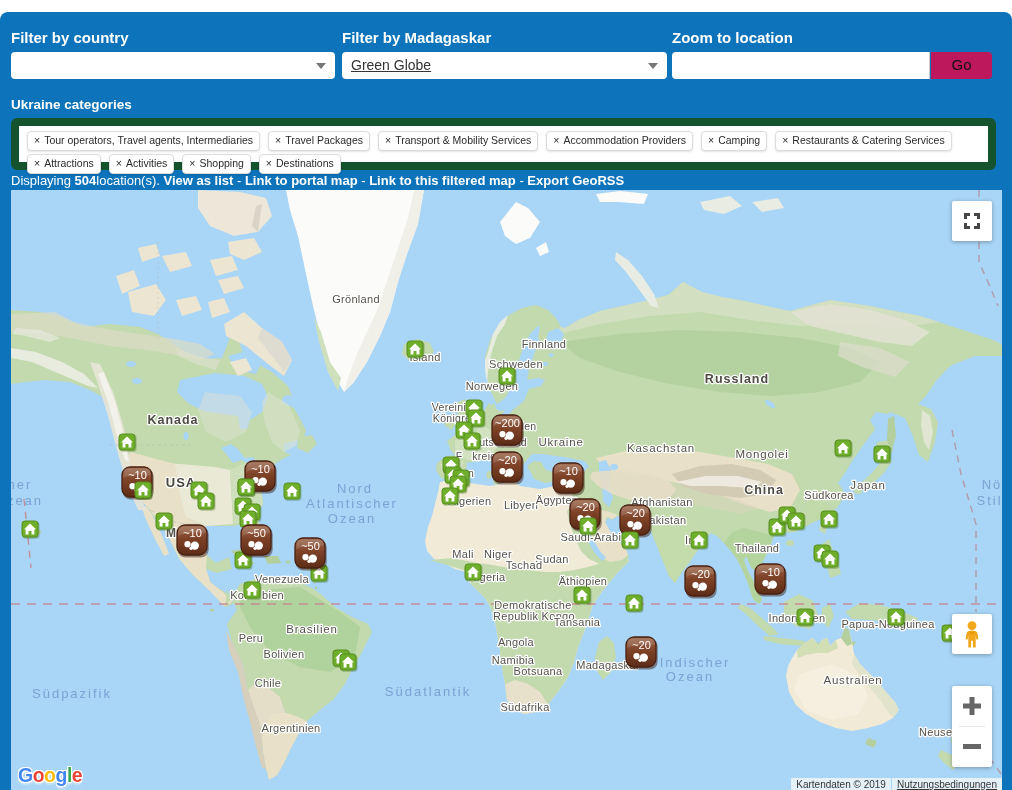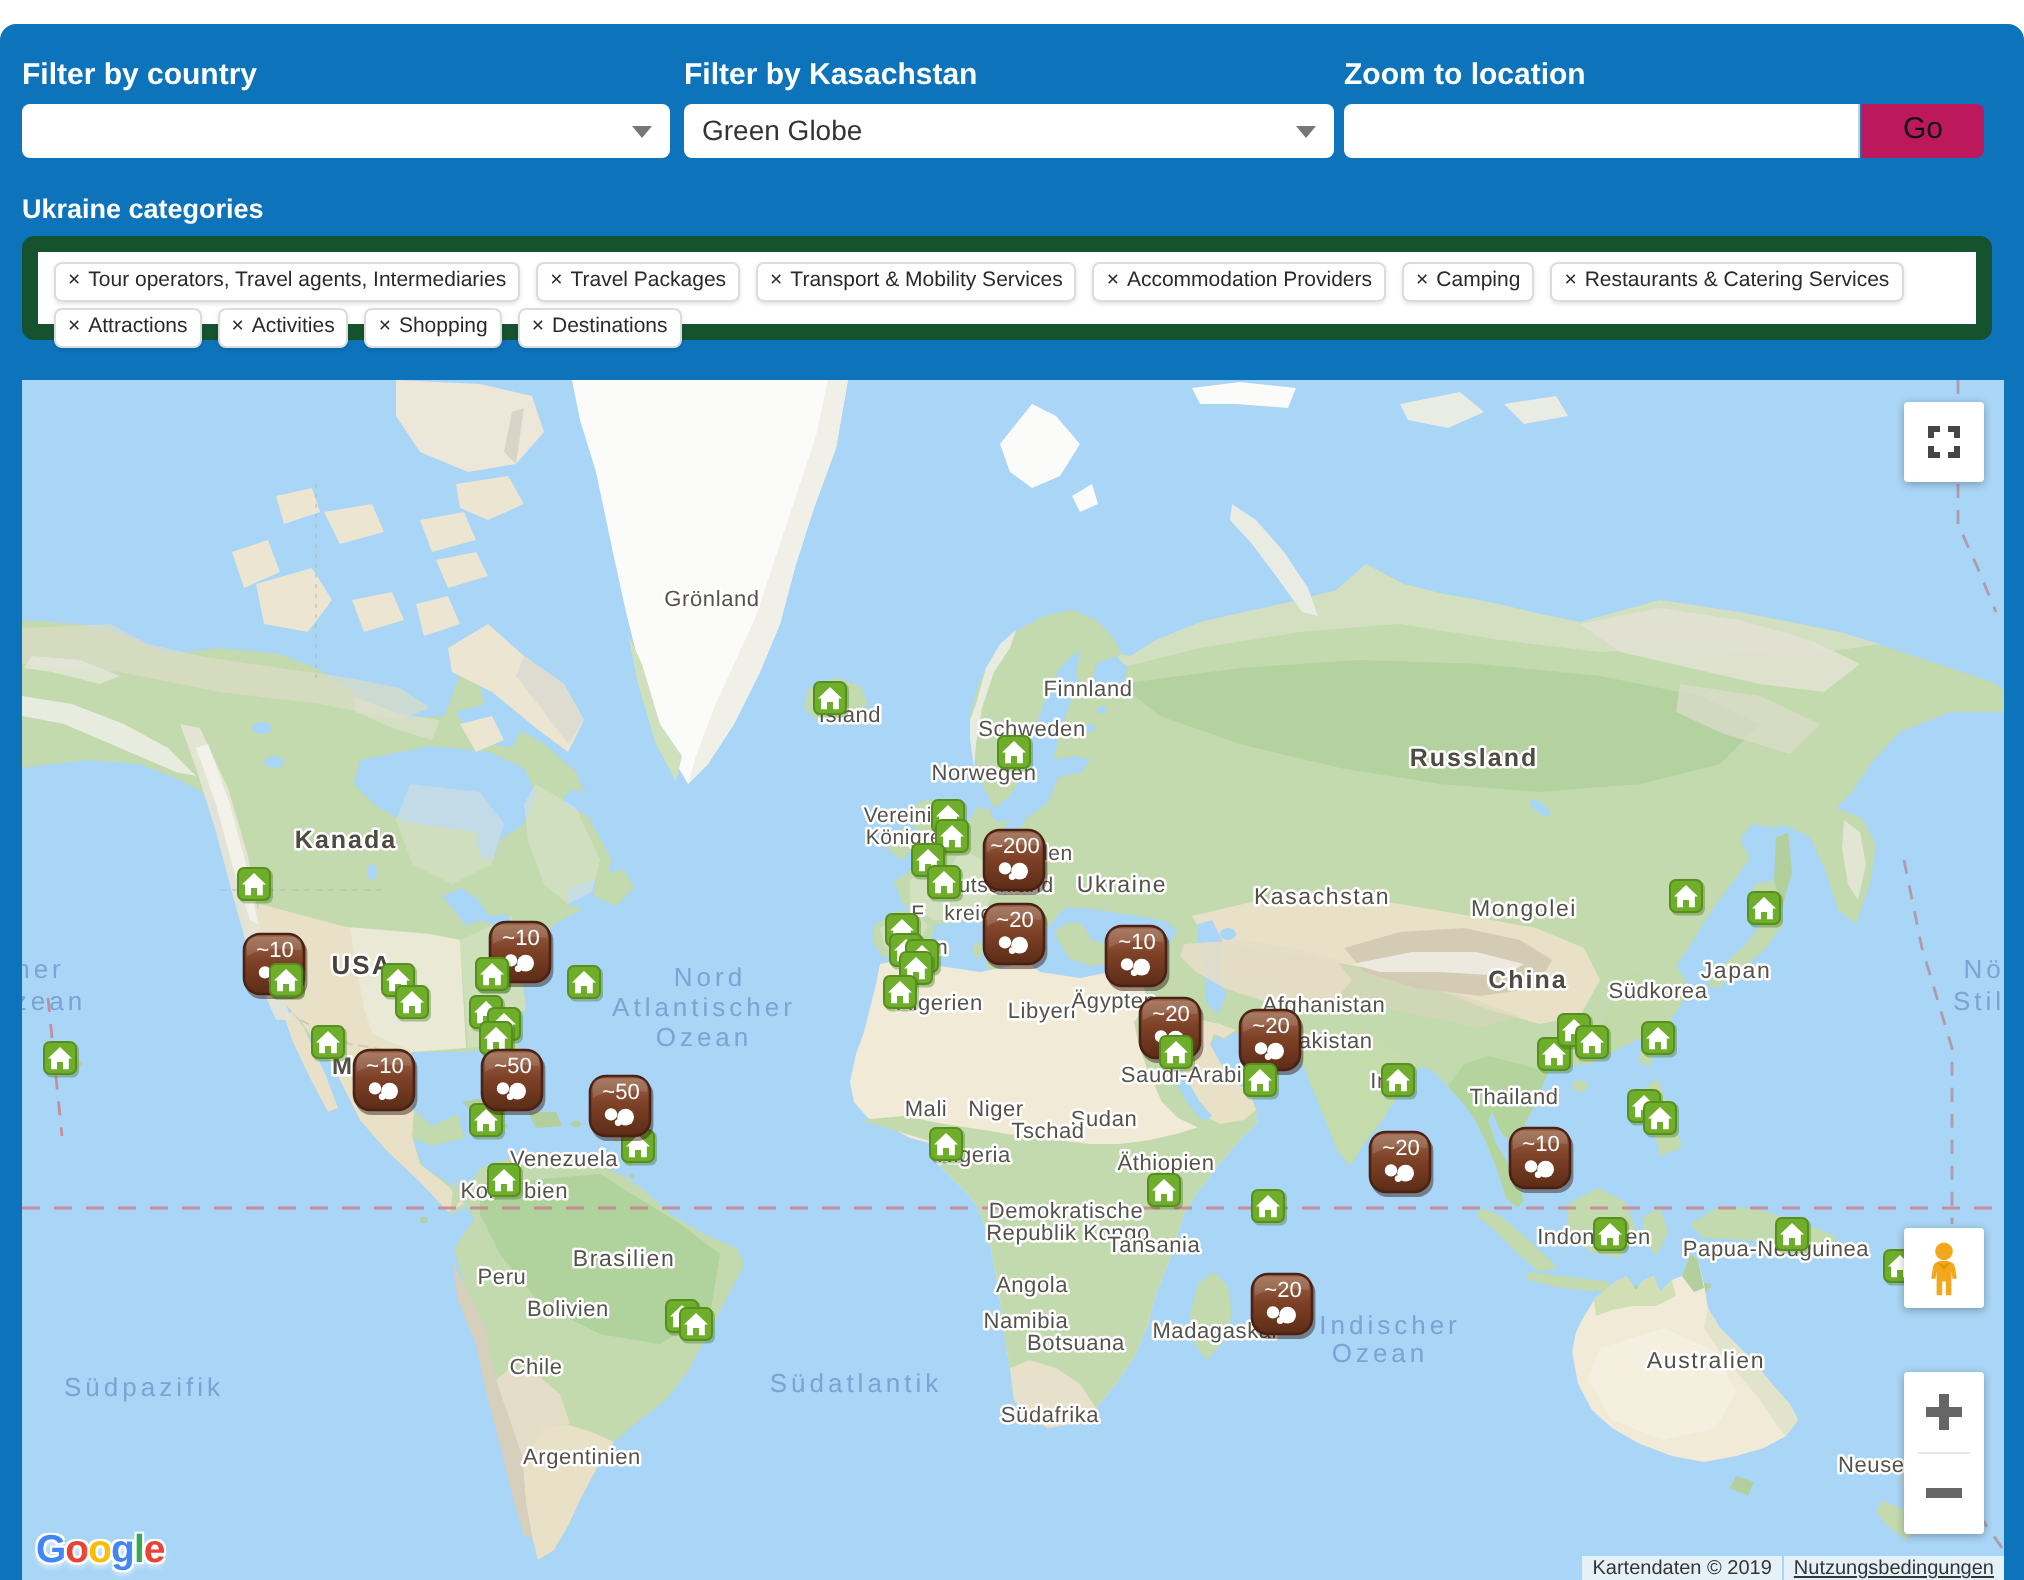--- a/index.html
+++ b/index.html
@@ -26,33 +26,34 @@
 #zoomctl .zline { position:absolute; left:7px; top:40px; width:26px; height:1px; background:#e6e6e6; }
 #attrib { position:absolute; right:0px; bottom:0px; height:13px; font-size:10px; color:#343434; }
 #attrib span { background:rgba(250,250,250,0.75); padding:1px 5px 1px 5px; display:inline-block; height:13px; line-height:12px; }
 #glogo { position:absolute; left:7px; bottom:4px; font-size:19.5px; font-weight:bold; letter-spacing:-0.5px;
   text-shadow:-1px -1px 0 #fff, 1px -1px 0 #fff, -1px 1px 0 #fff, 1px 1px 0 #fff, 0 2px 3px rgba(255,255,255,0.9); }
 </style>
 </head>
 <body>
 <div id="panel">
   <div class="lbl" style="left:11px; top:17px;">Filter by country</div>
-  <div class="lbl" style="left:342px; top:17px;">Filter by Kasachstan</div>
+  <div class="lbl" style="left:342px; top:17px;">Filter by Madagaskar</div>
   <div class="lbl" style="left:672px; top:17px;">Zoom to location</div>
   <div class="sel" style="left:11px; width:324px;">
       <span class="caret"></span>
     </div>
-  <div class="sel" style="left:342px; width:325px;">Green Globe<span class="caret"></span></div>
+  <div class="sel" style="left:342px; width:325px;text-decoration:underline;">Green Globe<span class="caret"></span></div>
   <div id="zinput"></div>
   <div id="gobtn">Go</div>
   <div class="lbl" style="left:11px; top:85px; font-size:13.5px;">Ukraine categories</div>
   <div id="catbox">
     <span class="chip"><b>×</b>Tour operators, Travel agents, Intermediaries</span><span class="chip"><b>×</b>Travel Packages</span><span class="chip"><b>×</b>Transport &amp; Mobility Services</span><span class="chip"><b>×</b>Accommodation Providers</span><span class="chip"><b>×</b>Camping</span><span class="chip"><b>×</b>Restaurants &amp; Catering Services</span><br>
     <span class="chip"><b>×</b>Attractions</span><span class="chip"><b>×</b>Activities</span><span class="chip"><b>×</b>Shopping</span><span class="chip"><b>×</b>Destinations</span>
   </div>
+  <div id="displine">Displaying <b>504</b>location(s). <a>View as list</a> - <a>Link to portal map</a> - <a>Link to this filtered map</a> - <a>Export GeoRSS</a></div>
   <div id="map">
     <svg width="991" height="601" viewBox="11 178 991 601" style="position:absolute;left:0;top:0;">
 <defs>
 <linearGradient id="cg" x1="0" y1="0" x2="0" y2="1">
 <stop offset="0" stop-color="#9f6b50"></stop>
             <stop offset="0.45" stop-color="#7e4227"></stop>
             <stop offset="1" stop-color="#5c2c17"></stop>
 </linearGradient>
 <g id="house">
 <rect x="-8.5" y="-8.5" width="17" height="17" rx="3.2" fill="#3a6d12" opacity="0.35" transform="translate(1,1.2)"></rect>

